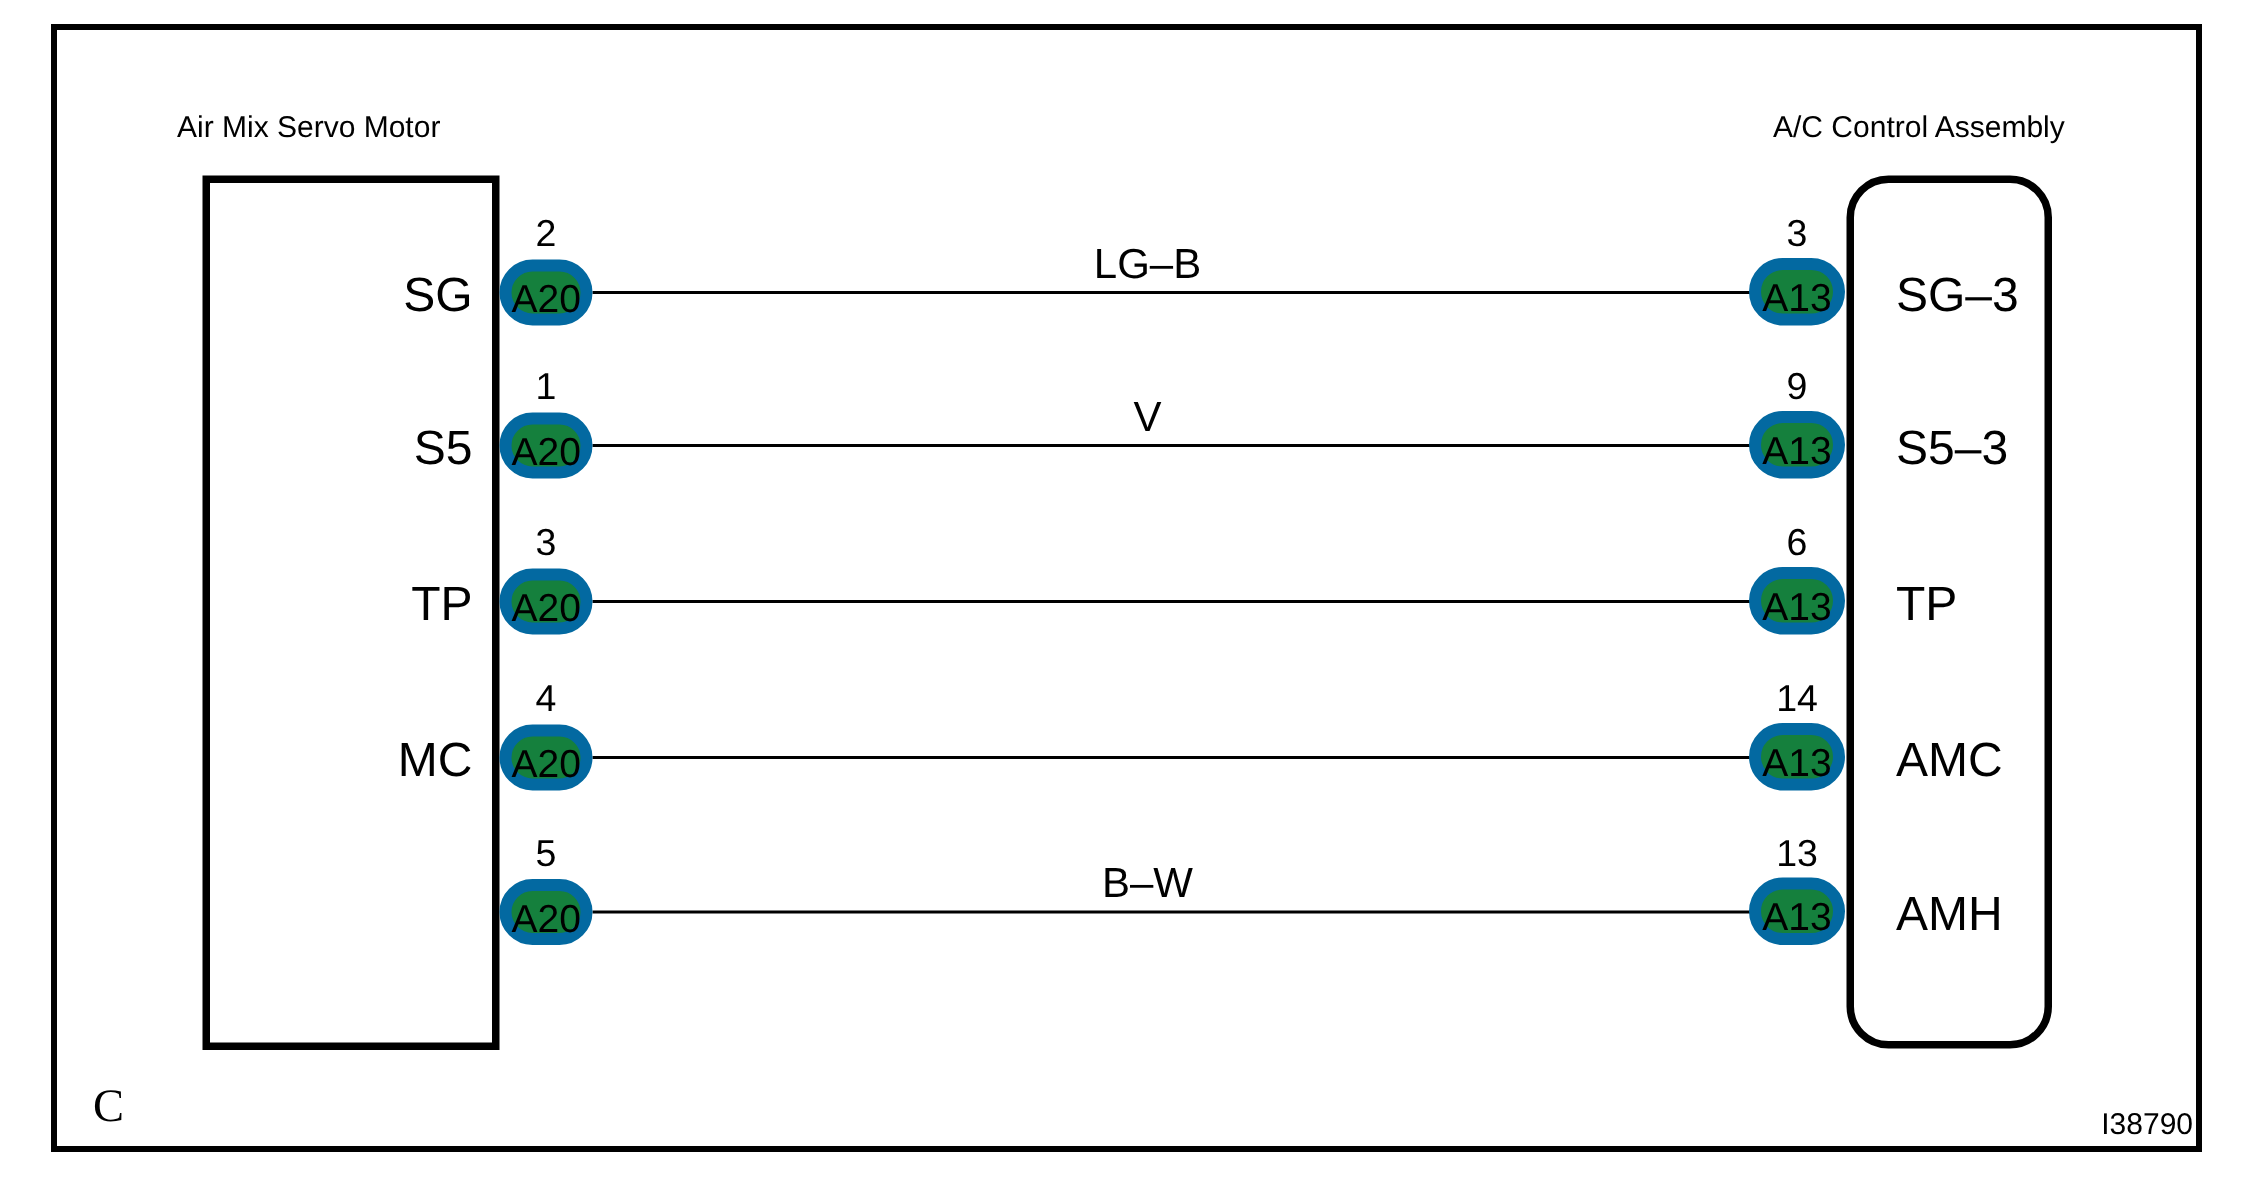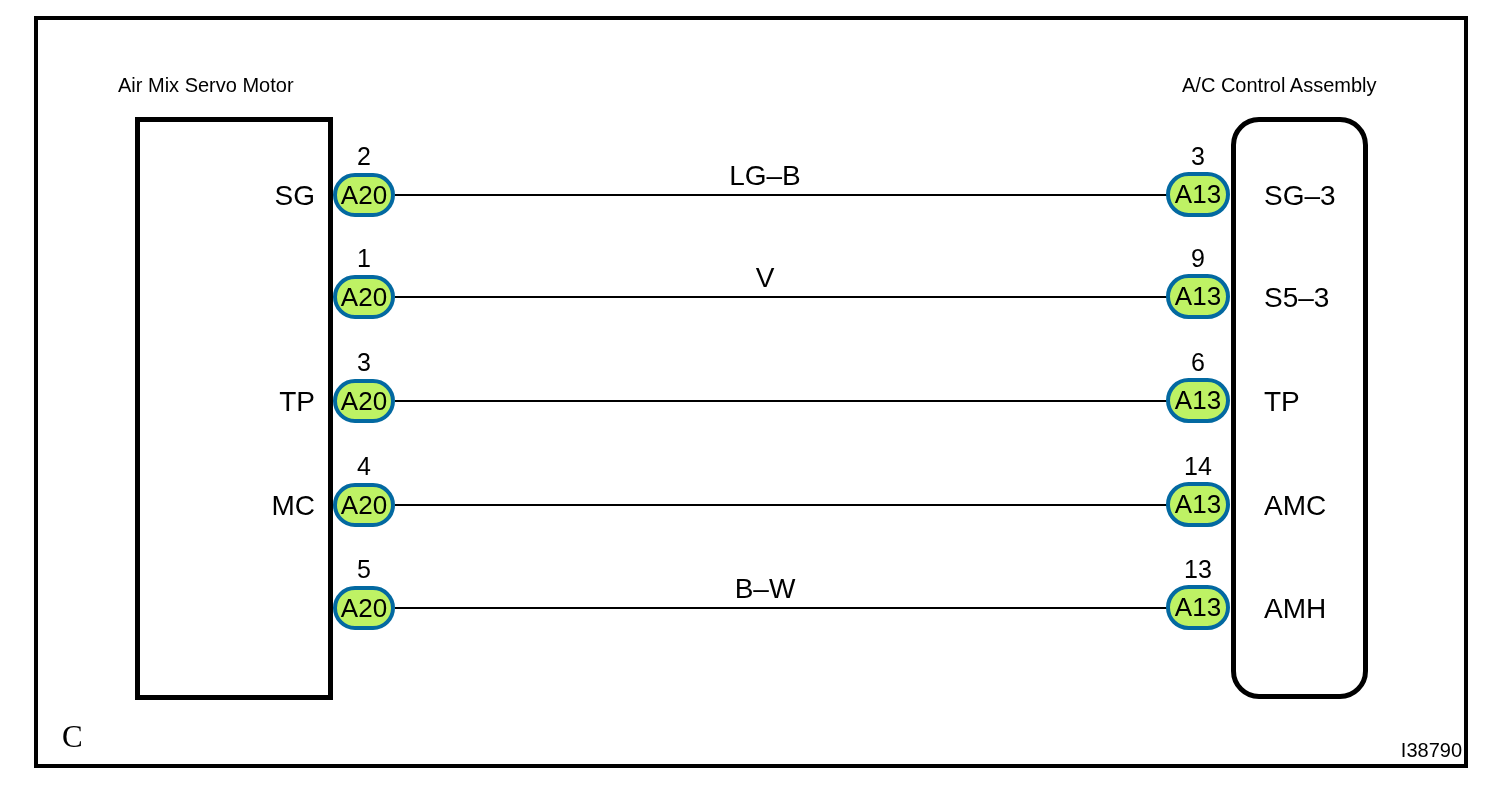--- a/index.html
+++ b/index.html
@@ -63,21 +63,21 @@
     height: 110px;
   }
   .row.r0 { top: 143px; }
   .row.r1 { top: 245px; }
   .row.r2 { top: 349px; }
   .row.r3 { top: 453px; }
   .row.r4 { top: 556px; }
   .pin-label {
     position: absolute;
     top: 38px;
-    font-size: 28px;
+    font-size: 32px;
     line-height: 30px;
     white-space: nowrap;
     z-index: 2;
   }
   .pin-label.left {
     left: 140px;
     width: 175px;
     text-align: right;
   }
   .pin-label.right {
@@ -91,22 +91,22 @@
     font-size: 25px;
     line-height: 26px;
     text-align: center;
     z-index: 2;
   }
   .pin-number.left { left: 333px; width: 62px; }
   .pin-number.right { left: 1166px; width: 64px; }
   .oval {
     position: absolute;
     box-sizing: border-box;
-    border: 4px solid #0369a1;
-    background: #bef264;
+    border: 8px solid #0369a1;
+    background: #15803d;
     text-align: center;
     font-size: 26px;
     z-index: 3;
   }
   .oval.left {
     left: 333px;
     top: 30px;
     width: 62px;
     height: 44px;
     border-radius: 22px;
@@ -175,20 +175,21 @@
     <div class="pin-number left">2</div>
     <div class="wire"></div>
     <div class="wire-label">LG–B</div>
     <div class="oval left">A20</div>
     <div class="pin-number right">3</div>
     <div class="oval right">A13</div>
     <div class="pin-label right">SG–3</div>
   </div>
 
   <div class="row r1">
+    <div class="pin-label left">S5</div>
     <div class="pin-number left">1</div>
     <div class="wire"></div>
     <div class="wire-label">V</div>
     <div class="oval left">A20</div>
     <div class="pin-number right">9</div>
     <div class="oval right">A13</div>
     <div class="pin-label right">S5–3</div>
   </div>
 
   <div class="row r2">

